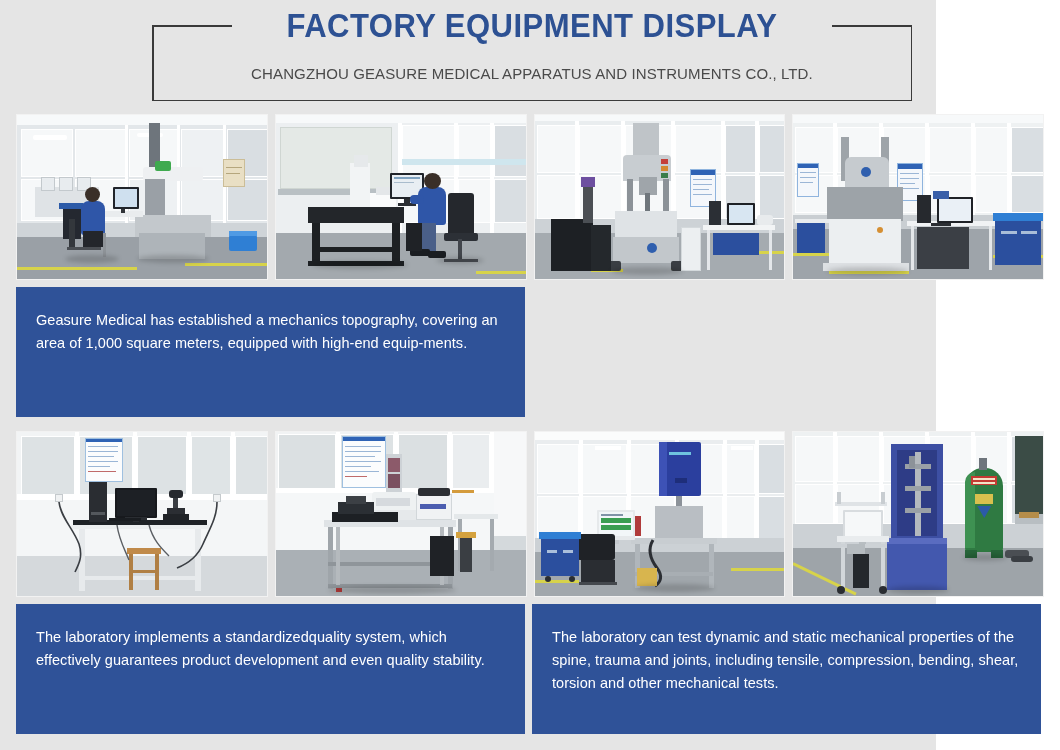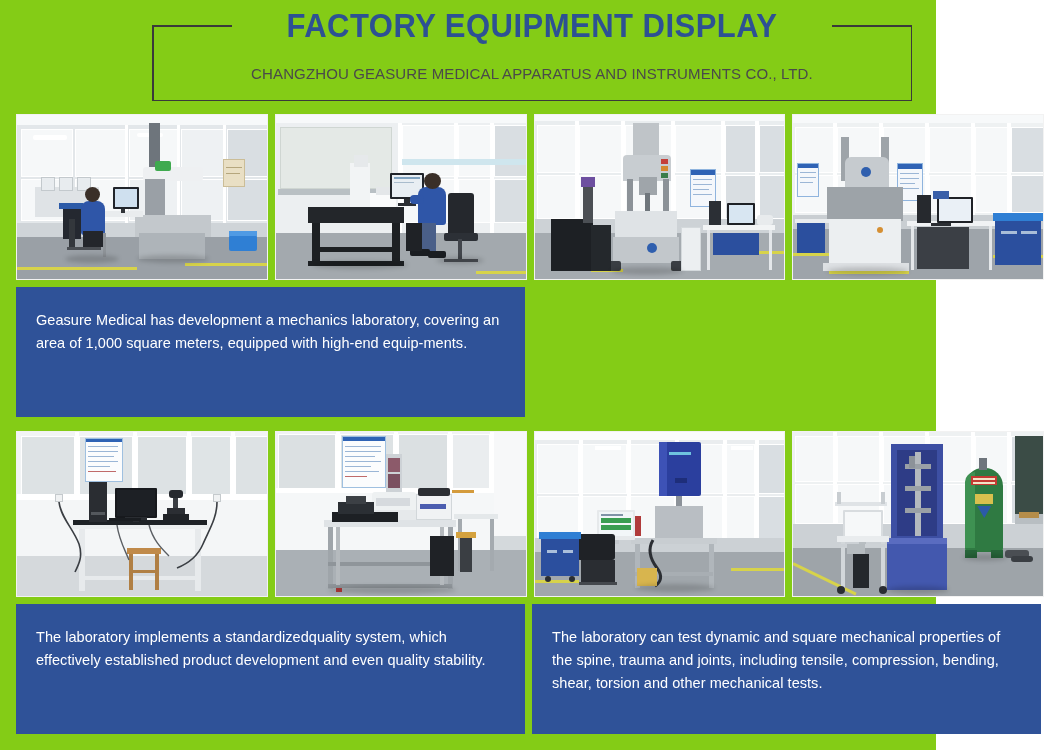--- a/index.html
+++ b/index.html
@@ -3,21 +3,21 @@
 <meta charset="utf-8">
 <title>Factory Equipment Display</title>
 <style>
   * { margin:0; padding:0; box-sizing:border-box; }
   html,body { width:1060px; height:750px; }
   body {
     background:#ffffff;
     font-family:"Liberation Sans", sans-serif;
     overflow:hidden;
   }
-  .page { position:relative; width:936px; height:750px; background:#84cc16; }
+  .page { position:relative; width:936px; height:750px; background:#e5e5e5; }
 
   
   .header-wrap {
     position:absolute; left:152px; top:25px; width:760px; height:76px;
   }
   .frame-left, .frame-right, .frame-bottom, .frame-top-l, .frame-top-r {
     position:absolute; background:#3a3a3a;
   }
   .frame-left   { left:0; top:0; width:1.5px; height:76px; }
   .frame-right  { right:0; top:0; width:1.5px; height:76px; }
@@ -366,21 +366,21 @@
           <div class="box" style="left:228px;top:116px;width:16px;height:3px;background:#a9bdd8;"></div>
 
           <div class="box" style="left:2px;top:104px;width:34px;height:4px;background:#e9ecee;"></div>
           <div class="cabinetblu" style="left:4px;top:108px;width:28px;height:30px;"></div>
           <div class="shadow" style="left:34px;top:152px;width:82px;height:8px;"></div>
         </div>
       </div>
     </div>
 
     <div class="row-text">
-      <div class="txtbox w2">Geasure Medical has development a mechanics laboratory, covering an area of 1,000 square meters, equipped with high-end equip-ments.</div>
+      <div class="txtbox w2">Geasure Medical has established a mechanics topography, covering an area of 1,000 square meters, equipped with high-end equip-ments.</div>
     </div>
 
     <div class="row-gap"></div>
 
     <div class="row-imgs" style="margin-top:7px;">
 
       <div class="photo">
         <div class="scene">
           <div class="wall" style="left:0;top:0;width:255px;height:120px;background:#f2f4f5;"></div>
           <div class="pane dim" style="left:4px;top:4px;width:54px;height:60px;background:#dde2e4;"></div>
@@ -645,18 +645,18 @@
           <div class="box" style="left:60px;top:122px;width:16px;height:34px;background:#24282c;"></div>
           <div class="box" style="left:44px;top:154px;width:8px;height:8px;background:#2a2d32;border-radius:50%;"></div>
           <div class="box" style="left:86px;top:154px;width:8px;height:8px;background:#2a2d32;border-radius:50%;"></div>
           <div class="shadow" style="left:94px;top:154px;width:62px;height:8px;"></div>
           <div class="shadow" style="left:170px;top:122px;width:44px;height:7px;"></div>
         </div>
       </div>
     </div>
 
     <div class="row-text">
-      <div class="txtbox w2">The laboratory implements a standardizedquality system, which effectively established product development and even quality stability.</div>
-      <div class="txtbox w2">The laboratory can test dynamic and square mechanical properties of the spine, trauma and joints, including tensile, compression, bending, shear, torsion and other mechanical tests.</div>
+      <div class="txtbox w2">The laboratory implements a standardizedquality system, which effectively guarantees product development and even quality stability.</div>
+      <div class="txtbox w2">The laboratory can test dynamic and static mechanical properties of the spine, trauma and joints, including tensile, compression, bending, shear, torsion and other mechanical tests.</div>
     </div>
 
   </div>
 </div>
 
 </body></html>

